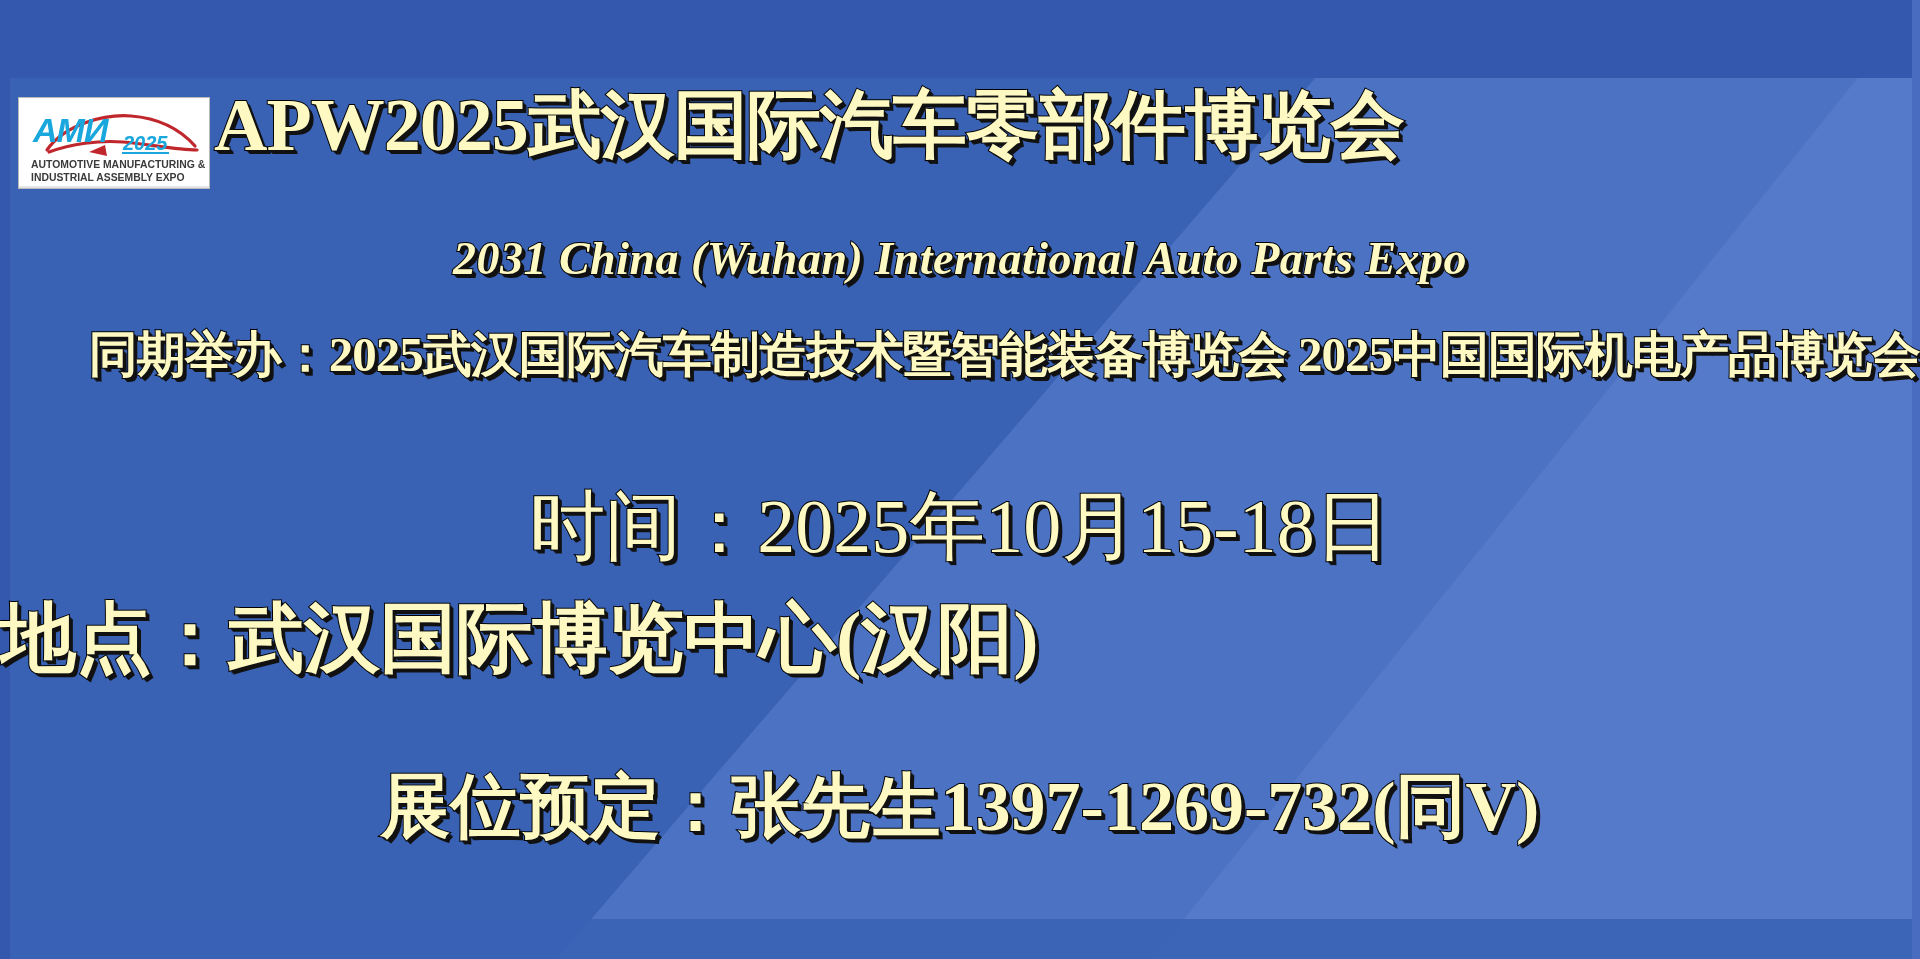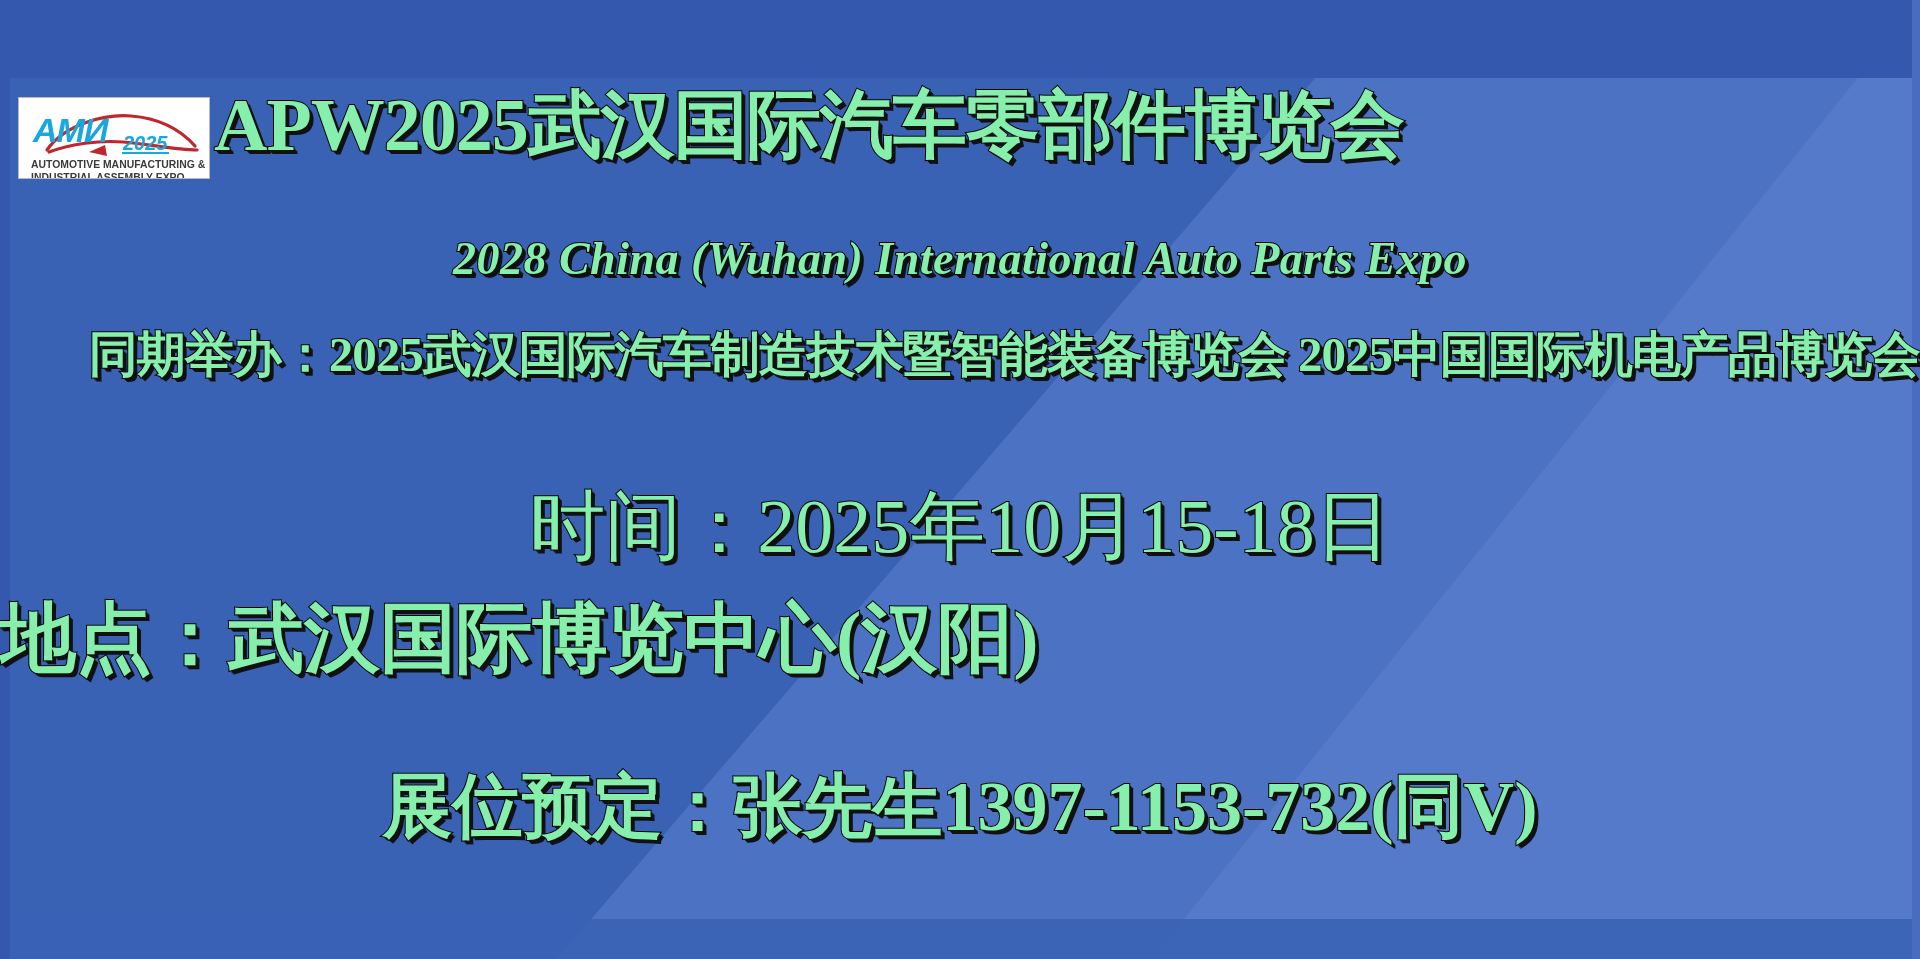--- a/index.html
+++ b/index.html
@@ -39,30 +39,30 @@
   .bg-bottom-shade {
     position:absolute; left:0; bottom:0; right:0; height:40px;
     background:#3a63b6;
     opacity:.9;
   }
 
   
   .logo-badge {
     position:absolute;
     left:18px; top:97px;
-    width:192px; height:82px;
-    background:#be185d;
+    width:192px; height:92px;
+    background:#e5e5e5;
     border:1px solid #b9b9b9;
     overflow:hidden;
   }
   .logo-svg { display:block; width:192px; height:88px; }
 
   
   .stroked {
-    color:#86efac;
+    color:#fef9c3;
     -webkit-text-stroke: 2px #000000;
     paint-order: stroke fill;
     text-shadow:
        4px 4px 0 #111,
        3px 3px 0 #111,
        2px 2px 0 #111;
     white-space:nowrap;
   }
 
   .line-title {
@@ -151,23 +151,23 @@
       <text x="104" y="52" font-family="'Liberation Sans', sans-serif" font-size="20" font-weight="700" font-style="italic" fill="#19a7dd">2025</text>
       <line x1="103" y1="55" x2="150" y2="55" stroke="#19a7dd" stroke-width="2.2"></line>
 
       <text x="12" y="70" font-family="'Liberation Sans', sans-serif" font-size="10.4" font-weight="600" fill="#3a3a3a">AUTOMOTIVE  MANUFACTURING &amp;</text>
       <text x="12" y="83" font-family="'Liberation Sans', sans-serif" font-size="10.4" font-weight="600" fill="#3a3a3a">INDUSTRIAL  ASSEMBLY  EXPO</text>
     </svg>
   </div>
 
   <div class="line-title stroked">APW2025武汉国际汽车零部件博览会</div>
 
-  <div class="line-subtitle stroked">2028 China (Wuhan) International Auto Parts Expo</div>
+  <div class="line-subtitle stroked">2031 China (Wuhan) International Auto Parts Expo</div>
 
   <div class="line-concurrent stroked">同期举办：2025武汉国际汽车制造技术暨智能装备博览会 2025中国国际机电产品博览会</div>
 
   <div class="line-date stroked">时间：2025年10月15-18日</div>
 
   <div class="line-venue stroked">地点：武汉国际博览中心(汉阳)</div>
 
-  <div class="line-booth stroked">展位预定：张先生1397-1153-732(同V)</div>
+  <div class="line-booth stroked">展位预定：张先生1397-1269-732(同V)</div>
 
 </div>
 
 </body></html>

